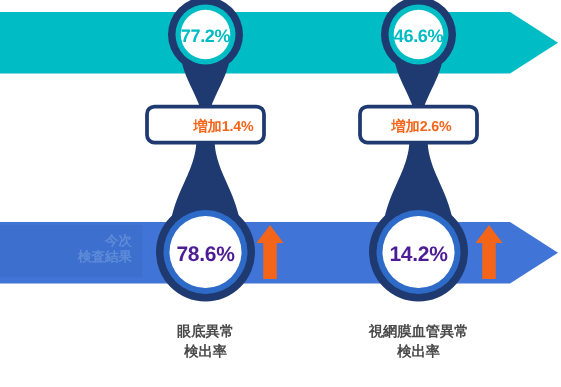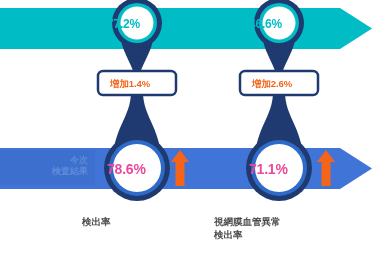--- a/index.html
+++ b/index.html
@@ -8,35 +8,36 @@
     background:#ffffff;
     font-family:"Liberation Sans","DejaVu Sans",sans-serif;
     overflow:hidden;
     position:relative;
   }
   #stage{position:absolute;left:0;top:0;width:374px;height:258px;}
   #stage svg{position:absolute;left:0;top:0;}
 
   .lbl{
     position:absolute;
+    text-align:center;
     font-weight:bold;
     white-space:nowrap;
     pointer-events:none;
   }
 
   
   .top-val{
     font-size:12px;
     color:#00BCC4;
     letter-spacing:-0.2px;
   }
   
   .bot-val{
     font-size:14px;
-    color:#ec4899;
+    color:#4c1d95;
     letter-spacing:-0.2px;
   }
   
   .badge-txt{
     font-size:9.5px;
     color:#F4651A;
     letter-spacing:-0.1px;
     padding-left:12px;
   }
   
@@ -118,27 +119,28 @@
     <div>検査結果</div>
   </div>
 
   <div class="lbl top-val" style="left:107px;top:17px;width:60px;">77.2%</div>
 
   <div class="lbl badge-txt" style="left:98px;top:78px;width:78px;">増加1.4%</div>
 
   <div class="lbl bot-val" style="left:107px;top:161px;width:60px;">78.6%</div>
 
   <div class="lbl caption" style="left:82px;top:215px;width:110px;">
+    <div>眼底異常</div>
     <div>検出率</div>
   </div>
 
   <div class="lbl top-val" style="left:249px;top:17px;width:60px;">46.6%</div>
 
   <div class="lbl badge-txt" style="left:240px;top:78px;width:58px;">増加2.6%</div>
 
-  <div class="lbl bot-val" style="left:249px;top:161px;width:60px;">71.1%</div>
+  <div class="lbl bot-val" style="left:249px;top:161px;width:60px;">14.2%</div>
 
   <div class="lbl caption" style="left:214px;top:215px;width:130px;">
     <div>視網膜血管異常</div>
     <div>検出率</div>
   </div>
 
 </div>
 
 </body></html>

